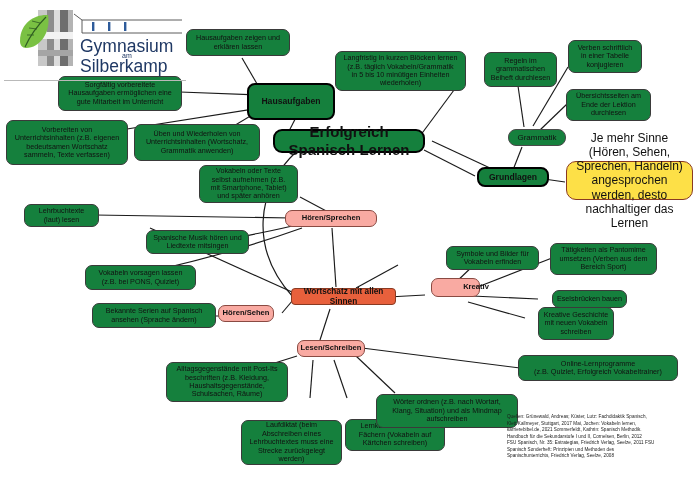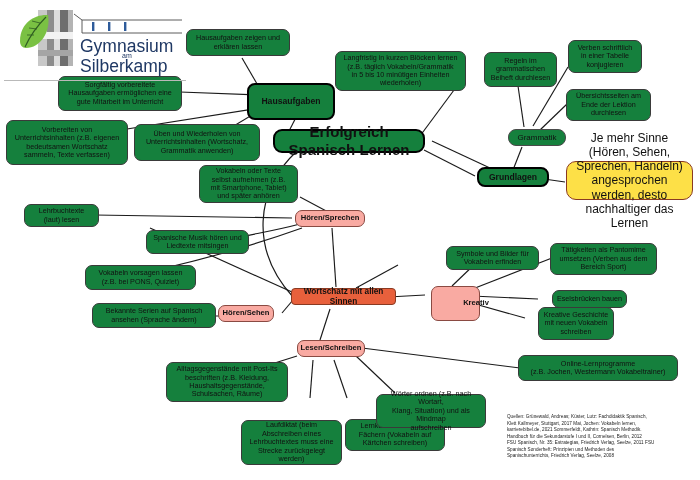--- a/index.html
+++ b/index.html
@@ -138,27 +138,27 @@
     </g>
   </svg>
 
   <div class="node center" style="left:273px; top:129px; width:152px; height:24px;">Erfolgreich Spanisch Lernen</div>
 
   <div class="node branch" style="left:247px; top:83px; width:88px; height:37px;">Hausaufgaben</div>
   <div class="node branch" style="left:477px; top:167px; width:72px; height:20px;">Grundlagen</div>
 
   <div class="node sub" style="left:508px; top:129px; width:58px; height:17px;">Grammatik</div>
 
-  <div class="node pink" style="left:295px; top:210px; width:70px; height:17px;">Hören/Sprechen</div>
+  <div class="node pink" style="left:285px; top:210px; width:92px; height:17px;">Hören/Sprechen</div>
 
   <div class="node pink" style="left:218px; top:305px; width:56px; height:17px;">Hören/Sehen</div>
 
   <div class="node pink" style="left:297px; top:340px; width:68px; height:17px;">Lesen/Schreiben</div>
 
-  <div class="node pink" style="left:431px; top:286px; width:44px; height:35px;padding-left:44px;">Kreativ</div>
+  <div class="node pink" style="left:431px; top:278px; width:44px; height:19px;padding-left:44px;">Kreativ</div>
 
   <div class="node orange" style="left:291px; top:288px; width:105px; height:17px;">Wortschatz mit allen Sinnen</div>
 
   <div class="node leaf" style="left:186px; top:29px; width:104px; height:27px;">Hausaufgaben zeigen und
 erklären lassen</div>
 
   <div class="node leaf" style="left:58px; top:76px; width:124px; height:35px;">Sorgfältig vorbereitete
 Hausaufgaben ermöglichen eine
 gute Mitarbeit im Unterricht</div>
 
@@ -231,26 +231,26 @@
   <div class="node leaf" style="left:241px; top:420px; width:101px; height:45px;">Laufdiktat (beim
 Abschreiben eines
 Lehrbuchtextes muss eine
 Strecke zurückgelegt
 werden)</div>
 
   <div class="node leaf" style="left:345px; top:419px; width:100px; height:32px;">Lernkartei mit mind. 3
 Fächern (Vokabeln auf
 Kärtchen schreiben)</div>
 
-  <div class="node leaf" style="left:376px; top:394px; width:110px; height:34px;">Wörter ordnen (z.B. nach Wortart,
+  <div class="node leaf" style="left:376px; top:394px; width:142px; height:34px;">Wörter ordnen (z.B. nach Wortart,
 Klang, Situation) und als Mindmap
 aufschreiben</div>
 
   <div class="node leaf" style="left:518px; top:355px; width:160px; height:26px;">Online-Lernprogramme
-(z.B. Jochen, Westermann Vokabeltrainer)</div>
+(z.B. Quizlet, Erfolgreich Vokabeltrainer)</div>
 
   <div id="sources">Quellen: Grünewald, Andreas; Küster, Lutz: Fachdidaktik Spanisch,
 Klett Kallmeyer, Stuttgart, 2017 Mai, Jochen: Vokabeln lernen,
 karrierebibel.de, 2021 Sommerfeldt, Kathrin: Spanisch Methodik.
 Handbuch für die Sekundarstufe I und II, Cornelsen, Berlin, 2012
 FSU Spanisch, Nr. 35: Estrategias, Friedrich Verlag, Seelze, 2011 FSU
 Spanisch Sonderheft: Prinzipien und Methoden des
 Spanischunterrichts, Friedrich Verlag, Seelze, 2008</div>
 
 </div>

